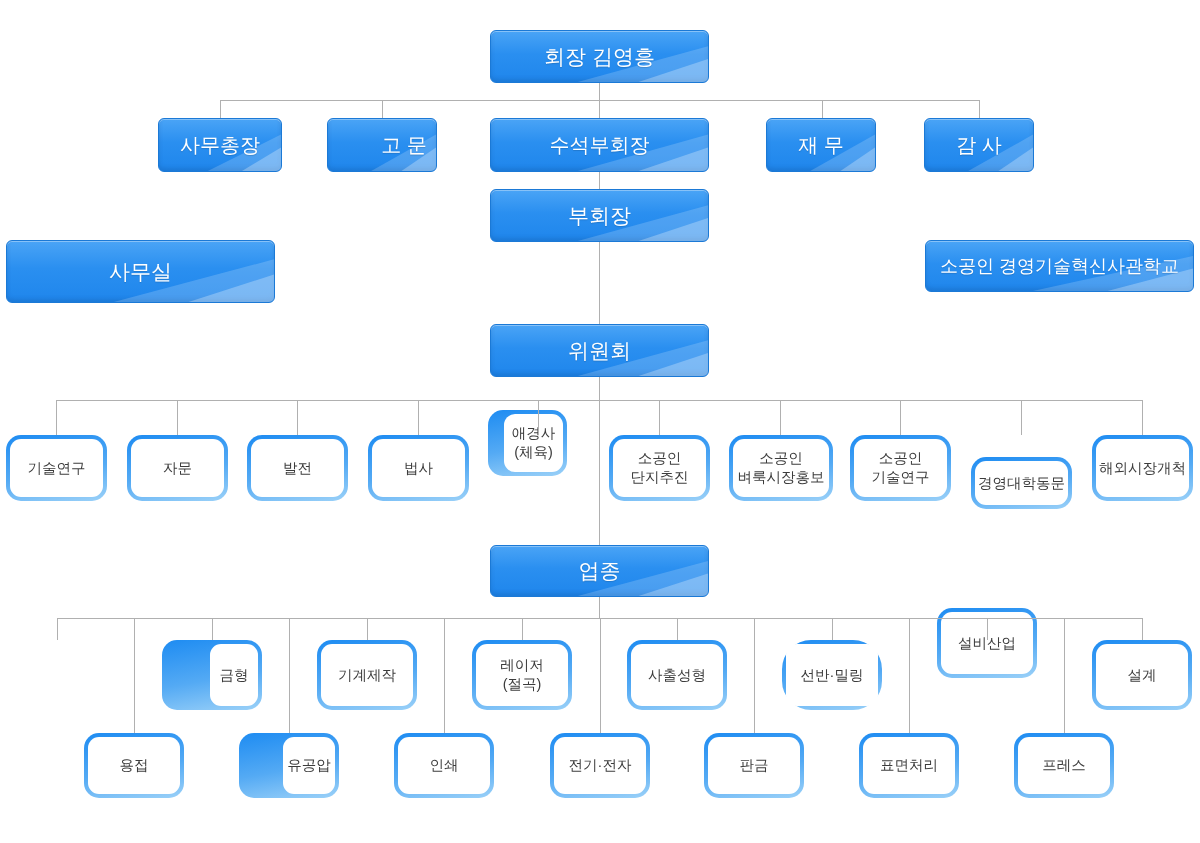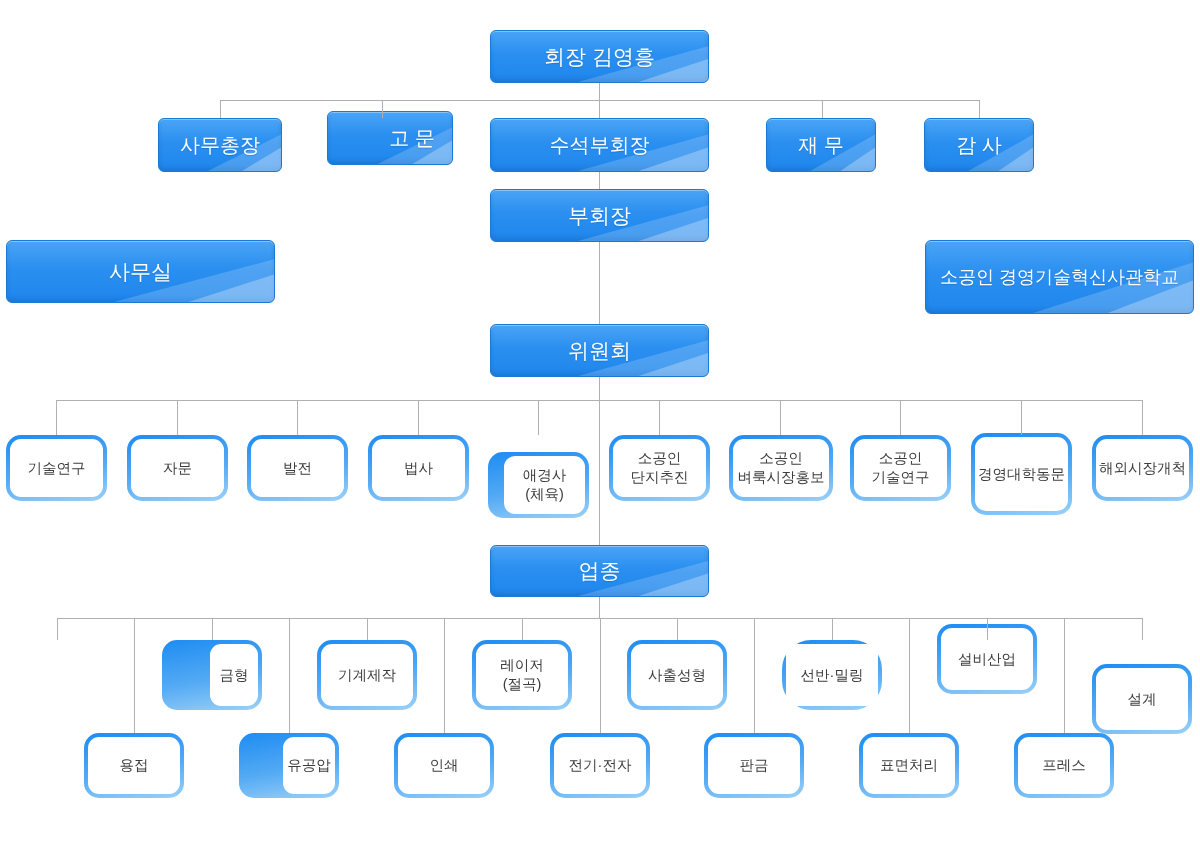--- a/index.html
+++ b/index.html
@@ -57,77 +57,77 @@
 
 <div id="canvas">
 
   <div class="box blue f21" style="left:490px;top:30px;width:219px;height:53px;">
     <span>회장 김영흥</span>
   </div>
 
   <div class="box blue f20" style="left:158px;top:118px;width:124px;height:54px;">
     <span>사무총장</span>
   </div>
-  <div class="box blue f20" style="left:327px;top:111px;width:126px;height:54px;padding-left:44px;">
+  <div class="box blue f20" style="left:327px;top:118px;width:110px;height:54px;padding-left:44px;">
     <span>고 문</span>
   </div>
   <div class="box blue f20" style="left:490px;top:118px;width:219px;height:54px;">
     <span>수석부회장</span>
   </div>
   <div class="box blue f20" style="left:766px;top:118px;width:110px;height:54px;">
     <span>재 무</span>
   </div>
   <div class="box blue f20" style="left:924px;top:118px;width:110px;height:54px;">
     <span>감 사</span>
   </div>
 
   <div class="box blue f21" style="left:490px;top:189px;width:219px;height:53px;">
     <span>부회장</span>
   </div>
 
   <div class="box blue f21" style="left:6px;top:240px;width:269px;height:63px;">
     <span>사무실</span>
   </div>
-  <div class="box blue f18" style="left:925px;top:240px;width:269px;height:74px;">
+  <div class="box blue f18" style="left:925px;top:240px;width:269px;height:52px;">
     <span>소공인 경영기술혁신사관학교</span>
   </div>
 
   <div class="box blue f21" style="left:490px;top:324px;width:219px;height:53px;">
     <span>위원회</span>
   </div>
 
   <div class="box wbox" style="left:6px;top:435px;width:101px;height:66px;">
     <div class="inner">기술연구</div>
   </div>
   <div class="box wbox" style="left:127px;top:435px;width:101px;height:66px;">
     <div class="inner">자문</div>
   </div>
   <div class="box wbox" style="left:247px;top:435px;width:101px;height:66px;">
     <div class="inner">발전</div>
   </div>
   <div class="box wbox" style="left:368px;top:435px;width:101px;height:66px;">
     <div class="inner">법사</div>
   </div>
-  <div class="box wbox" style="left:488px;top:452px;width:101px;height:66px;padding-left:16px;">
+  <div class="box wbox" style="left:488px;top:410px;width:79px;height:66px;padding-left:16px;">
     <div class="inner">애경사
 (체육)</div>
   </div>
   <div class="box wbox" style="left:609px;top:435px;width:101px;height:66px;">
     <div class="inner">소공인
 단지추진</div>
   </div>
   <div class="box wbox" style="left:729px;top:435px;width:104px;height:66px;">
     <div class="inner">소공인
 벼룩시장홍보</div>
   </div>
   <div class="box wbox" style="left:850px;top:435px;width:101px;height:66px;">
     <div class="inner">소공인
 기술연구</div>
   </div>
-  <div class="box wbox" style="left:971px;top:433px;width:101px;height:82px;">
+  <div class="box wbox" style="left:971px;top:457px;width:101px;height:52px;">
     <div class="inner">경영대학동문</div>
   </div>
   <div class="box wbox" style="left:1092px;top:435px;width:101px;height:66px;">
     <div class="inner">해외시장개척</div>
   </div>
 
   <div class="box blue f21" style="left:490px;top:545px;width:219px;height:52px;">
     <span>업종</span>
   </div>
 
@@ -140,24 +140,24 @@
   <div class="box wbox" style="left:472px;top:640px;width:100px;height:70px;">
     <div class="inner">레이저
 (절곡)</div>
   </div>
   <div class="box wbox" style="left:627px;top:640px;width:100px;height:70px;">
     <div class="inner">사출성형</div>
   </div>
   <div class="box wbox" style="left:782px;top:640px;width:100px;height:70px;border-radius:29px;">
     <div class="inner">선반·밀링</div>
   </div>
-  <div class="box wbox" style="left:937px;top:624px;width:100px;height:70px;">
+  <div class="box wbox" style="left:937px;top:608px;width:100px;height:70px;">
     <div class="inner">설비산업</div>
   </div>
-  <div class="box wbox" style="left:1092px;top:640px;width:100px;height:70px;margin-top:24px;">
+  <div class="box wbox" style="left:1092px;top:640px;width:100px;height:70px;">
     <div class="inner">설계</div>
   </div>
 
   <div class="box wbox" style="left:84px;top:733px;width:100px;height:65px;">
     <div class="inner">용접</div>
   </div>
   <div class="box wbox" style="left:239px;top:733px;width:100px;height:65px;padding-left:44px;">
     <div class="inner">유공압</div>
   </div>
   <div class="box wbox" style="left:394px;top:733px;width:100px;height:65px;">

